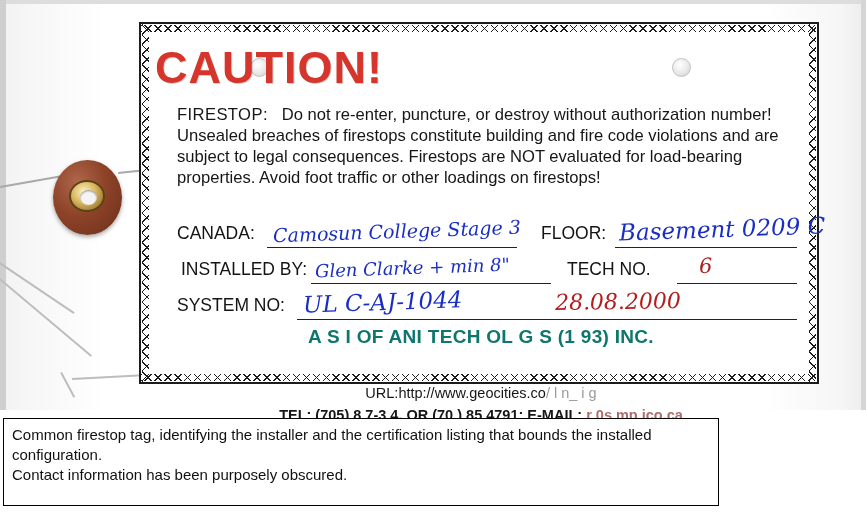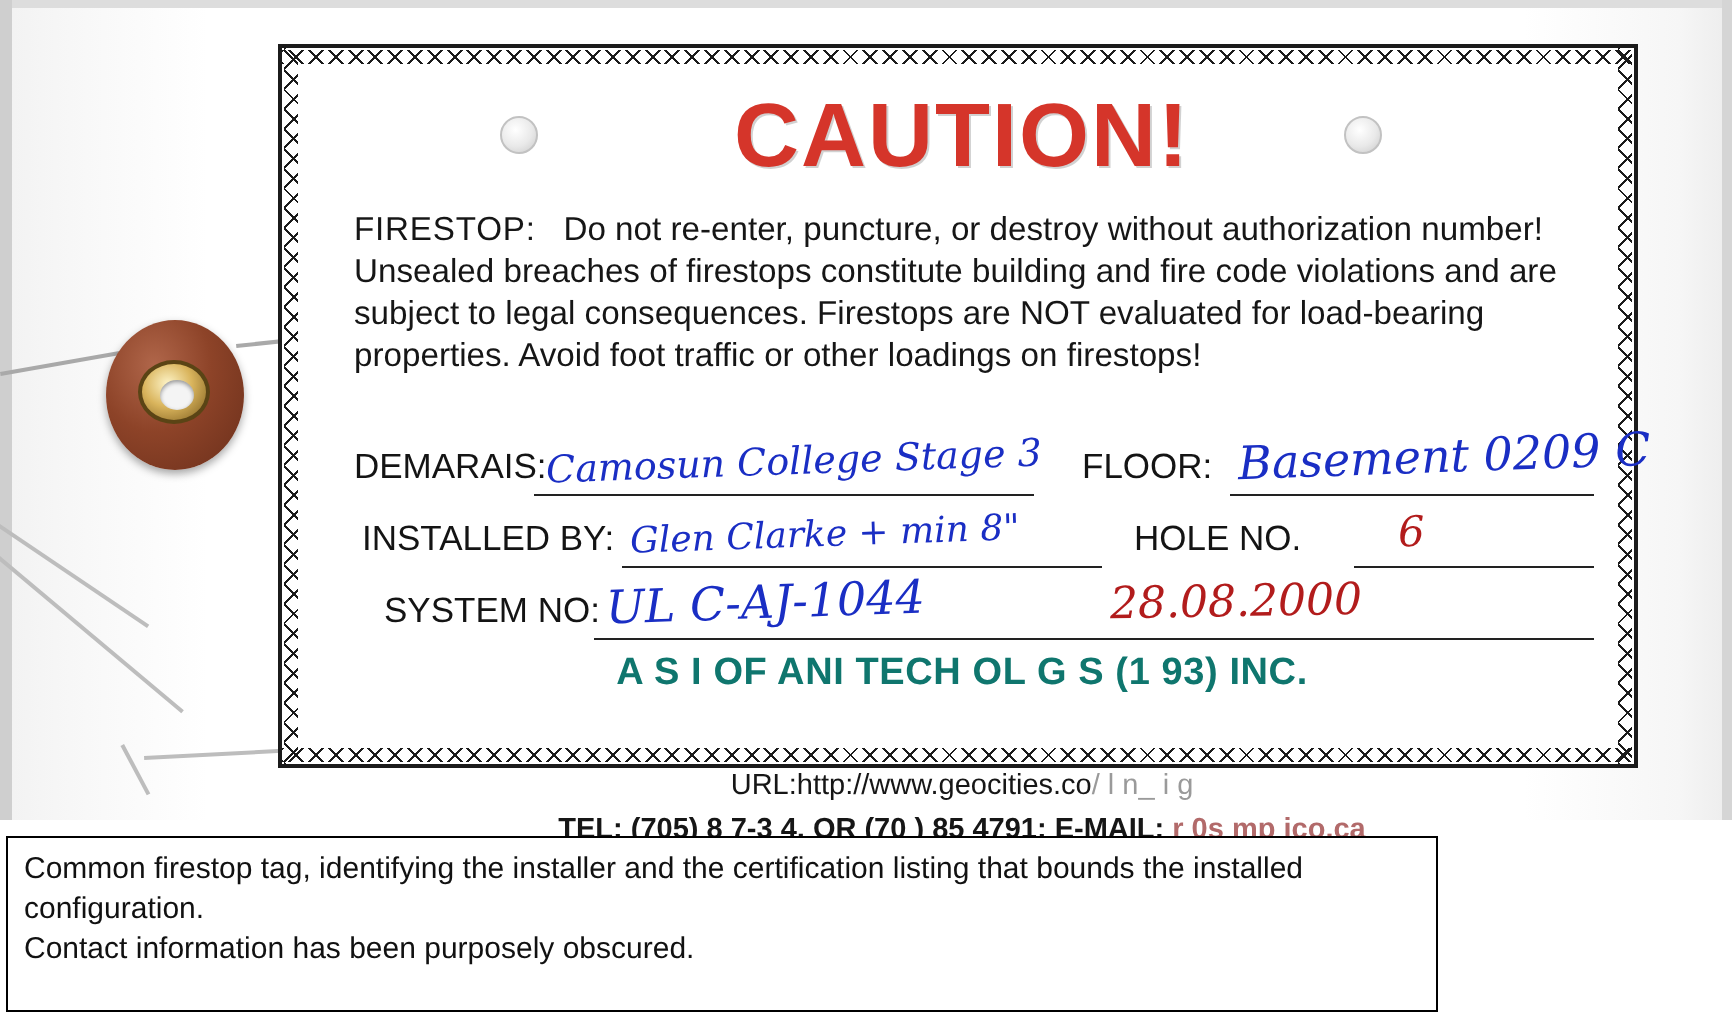--- a/index.html
+++ b/index.html
@@ -113,21 +113,21 @@
     box-sizing: border-box;
   }
   #hole-left  { left: 95px; top: 24px; }
   #hole-right { left: 517px; top: 24px; }
 
   
   #caution {
     position: absolute;
     left: 0; top: 8px;
     width: 652px;
-    text-align: center;
+    text-align: left;
     font-family: "Liberation Sans", sans-serif;
     font-weight: bold;
     font-size: 45px;
     letter-spacing: 1px;
     color: #d5352a;
     text-shadow: 1px 1px 0 rgba(0,0,0,0.18);
   }
 
   
   #firestop-text {
@@ -278,39 +278,39 @@
       <div class="hole" id="hole-right"></div>
 
       <div id="caution">CAUTION!</div>
 
       <div id="firestop-text">
         <span class="lead">FIRESTOP:</span>
         &nbsp;&nbsp;<span>Do not re-enter, puncture, or destroy without authorization number! Unsealed breaches of firestops constitute building and fire code violations and are subject to legal consequences. Firestops are NOT evaluated for load-bearing properties. Avoid foot traffic or other loadings on firestops!</span>
       </div>
 
       <div class="form-row" id="row-project">
-        <span class="form-label" style="left:0px;">DEMARAIS:</span>
+        <span class="form-label" style="left:0px;">CANADA:</span>
         <span class="rule" style="left:90px; width:250px;"></span>
         <span class="hand" style="left:96px; top:0px; font-size:19px;">Camosun College Stage 3</span>
         <span class="form-label" style="left:364px;">FLOOR:</span>
         <span class="rule" style="left:438px; width:182px;"></span>
         <span class="hand" style="left:442px; top:-4px; font-size:23px;">Basement 0209 C</span>
       </div>
 
       <div class="form-row" id="row-installed">
         <span class="form-label" style="left:4px;">INSTALLED BY:</span>
         <span class="rule" style="left:134px; width:240px;"></span>
         <span class="hand" style="left:138px; top:1px; font-size:18px;">Glen Clarke + min 8"</span>
-        <span class="form-label" style="left:390px;">HOLE NO.</span>
+        <span class="form-label" style="left:390px;">TECH NO.</span>
         <span class="rule" style="left:500px; width:120px;"></span>
         <span class="hand hand-red" style="left:522px; top:-2px; font-size:21px;">6</span>
       </div>
 
       <div class="form-row" id="row-system">
-        <span class="form-label" style="left:15px;">SYSTEM NO:</span>
+        <span class="form-label" style="left:0px;">SYSTEM NO:</span>
         <span class="rule" style="left:120px; width:500px;"></span>
         <span class="hand" style="left:126px; top:-3px; font-size:23px;">UL C-AJ-1044</span>
         <span class="hand hand-red" style="left:378px; top:-3px; font-size:22px; transform:rotate(-1deg);">28.08.2000</span>
       </div>
 
       <div class="footer-line" id="company">
         <span class="blur">A  S  I  OF  ANI   TECH  OL  G  S  (1  93) INC.</span>
       </div>
       <div class="footer-line" id="tel">
         <span>TEL: (705) 8  7-3   4, OR (70  ) 85  4791; E-MAIL:</span>

